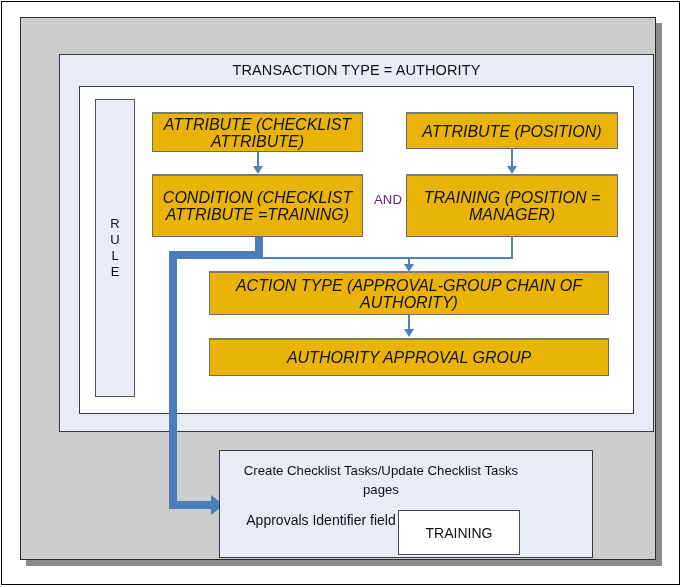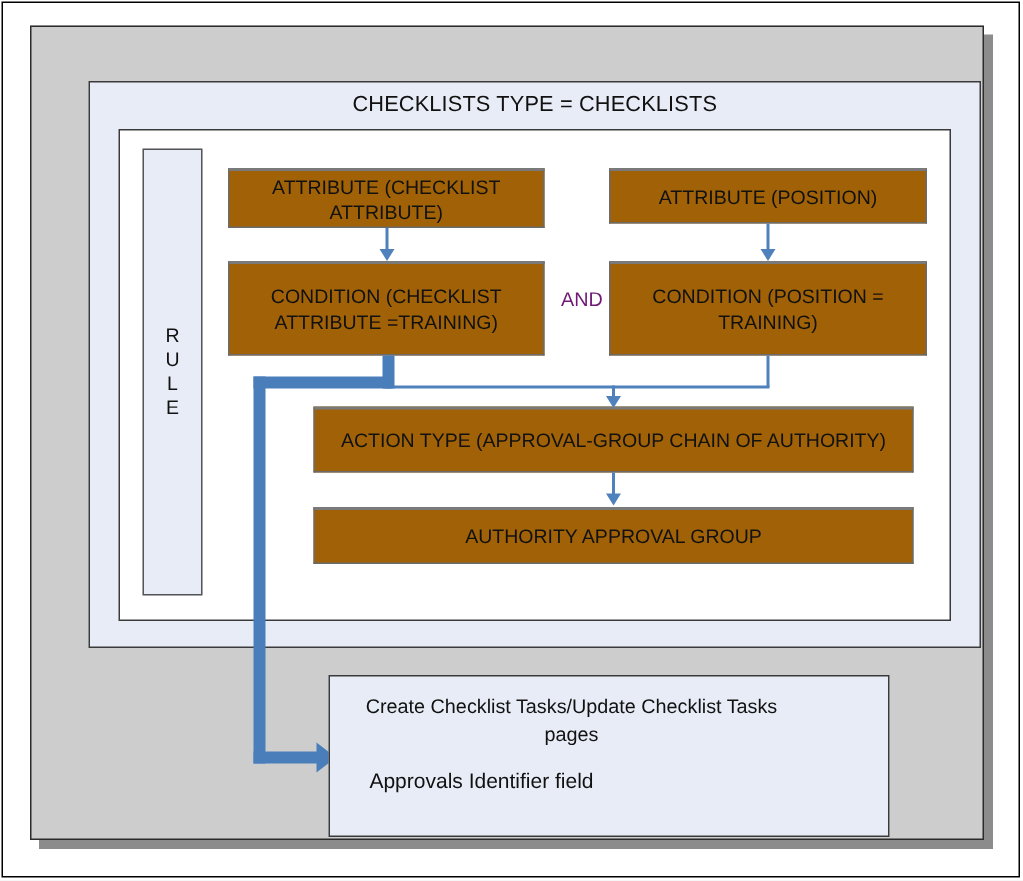--- a/index.html
+++ b/index.html
@@ -95,32 +95,33 @@
     justify-content: center;
   }
   .rule-letter {
     font-size: 13px;
     line-height: 16px;
     color: #111111;
   }
   
   .node {
     position: absolute;
-    background: #a16207;
+    background: #eab308;
     border: 1px solid #6b6b6b;
     border-top: 2px solid #7a7a7a;
     box-sizing: border-box;
     display: flex;
     align-items: center;
     justify-content: center;
     text-align: center;
-    font-size: 13px;
+    font-size: 16px;
     color: #111111;
     line-height: 17px;
     padding: 0 4px;
+    font-style: italic;
   }
   #attr-checklist  { left:131px; top:94px;  width:211px; height:40px; }
   #cond-checklist  { left:131px; top:156px; width:211px; height:63px; }
   #attr-position   { left:385px; top:94px;  width:212px; height:37px; }
   #cond-position   { left:385px; top:156px; width:212px; height:63px; }
   #action-type     { left:188px; top:253px; width:400px; height:44px; }
   #approval-group  { left:188px; top:320px; width:400px; height:38px; }
 
   .and-label {
     position: absolute;
@@ -212,39 +213,39 @@
 
 <div id="page">
 
   <div id="page-frame"></div>
 
   <div class="slide-shadow"></div>
 
   <div class="slide">
 
     <div class="transaction-box">
-      <div class="transaction-title">CHECKLISTS TYPE = CHECKLISTS</div>
+      <div class="transaction-title">TRANSACTION TYPE = AUTHORITY</div>
     </div>
 
     <div class="white-box"></div>
 
     <div class="rule-box">
       <span class="rule-letter">R</span>
       <span class="rule-letter">U</span>
       <span class="rule-letter">L</span>
       <span class="rule-letter">E</span>
     </div>
 
     <div class="node" id="attr-checklist">ATTRIBUTE (CHECKLIST ATTRIBUTE)</div>
 
     <div class="node" id="cond-checklist">CONDITION (CHECKLIST ATTRIBUTE =TRAINING)</div>
 
     <div class="node" id="attr-position">ATTRIBUTE (POSITION)</div>
 
-    <div class="node" id="cond-position">CONDITION (POSITION = TRAINING)</div>
+    <div class="node" id="cond-position">TRAINING (POSITION = MANAGER)</div>
 
     <div class="and-label">AND</div>
 
     <div class="node" id="action-type">ACTION TYPE (APPROVAL-GROUP CHAIN OF AUTHORITY)</div>
 
     <div class="node" id="approval-group">AUTHORITY APPROVAL GROUP</div>
 
     <div class="conn conn-v" style="left:236px; top:134px; height:15px;"></div>
     <div class="arrow-down" style="left:232px; top:148px;"></div>
 
@@ -262,16 +263,17 @@
 
     <div class="thick" style="left:234px; top:219px; width:8px; height:22px;"></div>
     <div class="thick" style="left:148px; top:233px; width:92px; height:8px;"></div>
     <div class="thick" style="left:148px; top:233px; width:8px; height:258px;"></div>
     <div class="thick" style="left:148px; top:483px; width:44px; height:8px;"></div>
     <div class="thick-arrow-right" style="left:190px; top:477px;"></div>
 
     <div class="page-box">
       <div class="page-box-title">Create Checklist Tasks/Update Checklist Tasks pages</div>
       <div class="field-label">Approvals Identifier field</div>
+      <div class="field-input">TRAINING</div>
     </div>
 
   </div>
 </div>
 
 </body></html>

